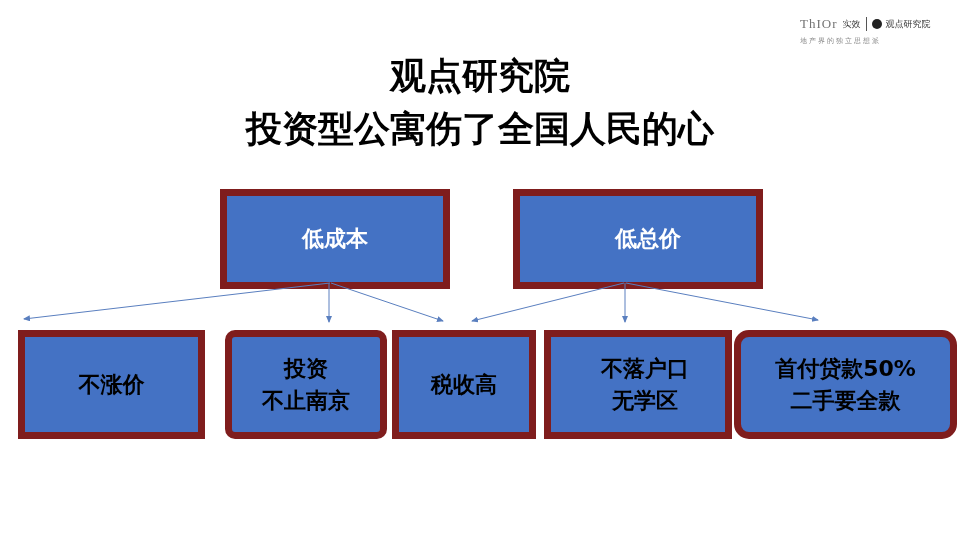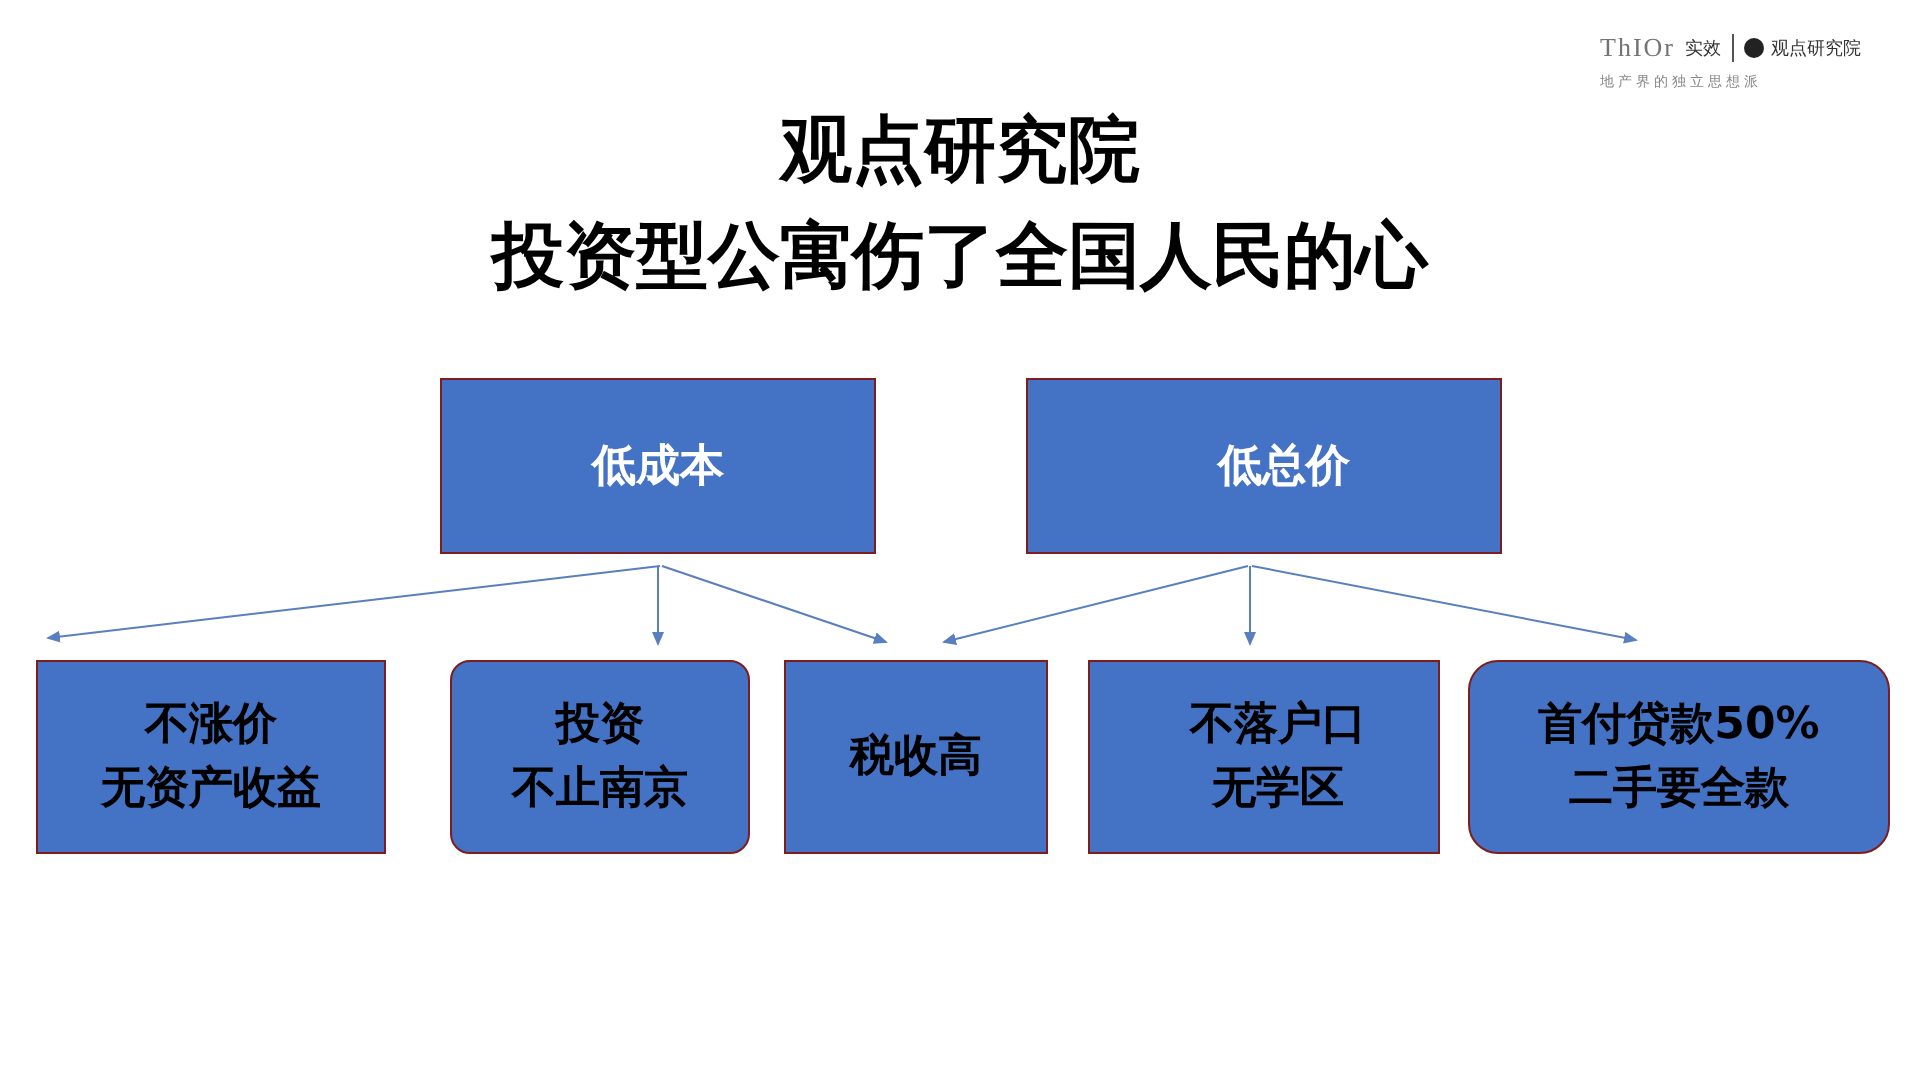--- a/index.html
+++ b/index.html
@@ -16,21 +16,21 @@
     .logo-circle { width: 10px; height: 10px; border-radius: 50%; background: #222; margin-right: 4px; }
     .logo-cn2 { font-size: 9px; color: #333; }
     .logo-sub { font-size: 7px; color: #888; letter-spacing: 2px; margin-top: 2px; }
 
     .title { position: absolute; left: 0; width: 960px; text-align: center;
       font-weight: bold; color: #000; font-size: 36px; line-height: 42px; }
     .title.l1 { top: 55px; }
     .title.l2 { top: 108px; }
 
     .box {
-      position: absolute; background: #4472C4; border: 1px solid #7f1d1d;
+      position: absolute; background: #4472C4; border: 7px solid #7f1d1d;
       display: flex; flex-direction: column; justify-content: center; align-items: center;
       text-align: center; font-weight: bold;
     }
     .box.top { color: #ffffff; font-size: 22px; }
     .box.bot { color: #000000; font-size: 22px; line-height: 32px; }
 
     svg.arrows { position: absolute; left: 0; top: 0; }
   </style>
 </head>
 <body>
@@ -67,21 +67,20 @@
     <line x1="329" y1="283" x2="329" y2="322" marker-end="url(#ah)"></line>
     <line x1="331" y1="283" x2="443" y2="321" marker-end="url(#ah)"></line>
     <line x1="624" y1="283" x2="472" y2="321" marker-end="url(#ah)"></line>
     <line x1="625" y1="283" x2="625" y2="322" marker-end="url(#ah)"></line>
     <line x1="626" y1="283" x2="818" y2="320" marker-end="url(#ah)"></line>
   </g>
 </svg>
 
 <div class="box bot" style="left:18px;top:330px;width:173px;height:95px;">
   <span>不涨价</span>
-  <span>无资产收益</span>
 </div>
 <div class="box bot" style="left:225px;top:330px;width:148px;height:95px;border-radius:10px;">
   <span>投资</span>
   <span>不止南京</span>
 </div>
 <div class="box bot" style="left:392px;top:330px;width:130px;height:95px;">
   <span>税收高</span>
 </div>
 <div class="box bot" style="left:544px;top:330px;width:160px;height:95px;padding-left:14px;">
   <span>不落户口</span>

